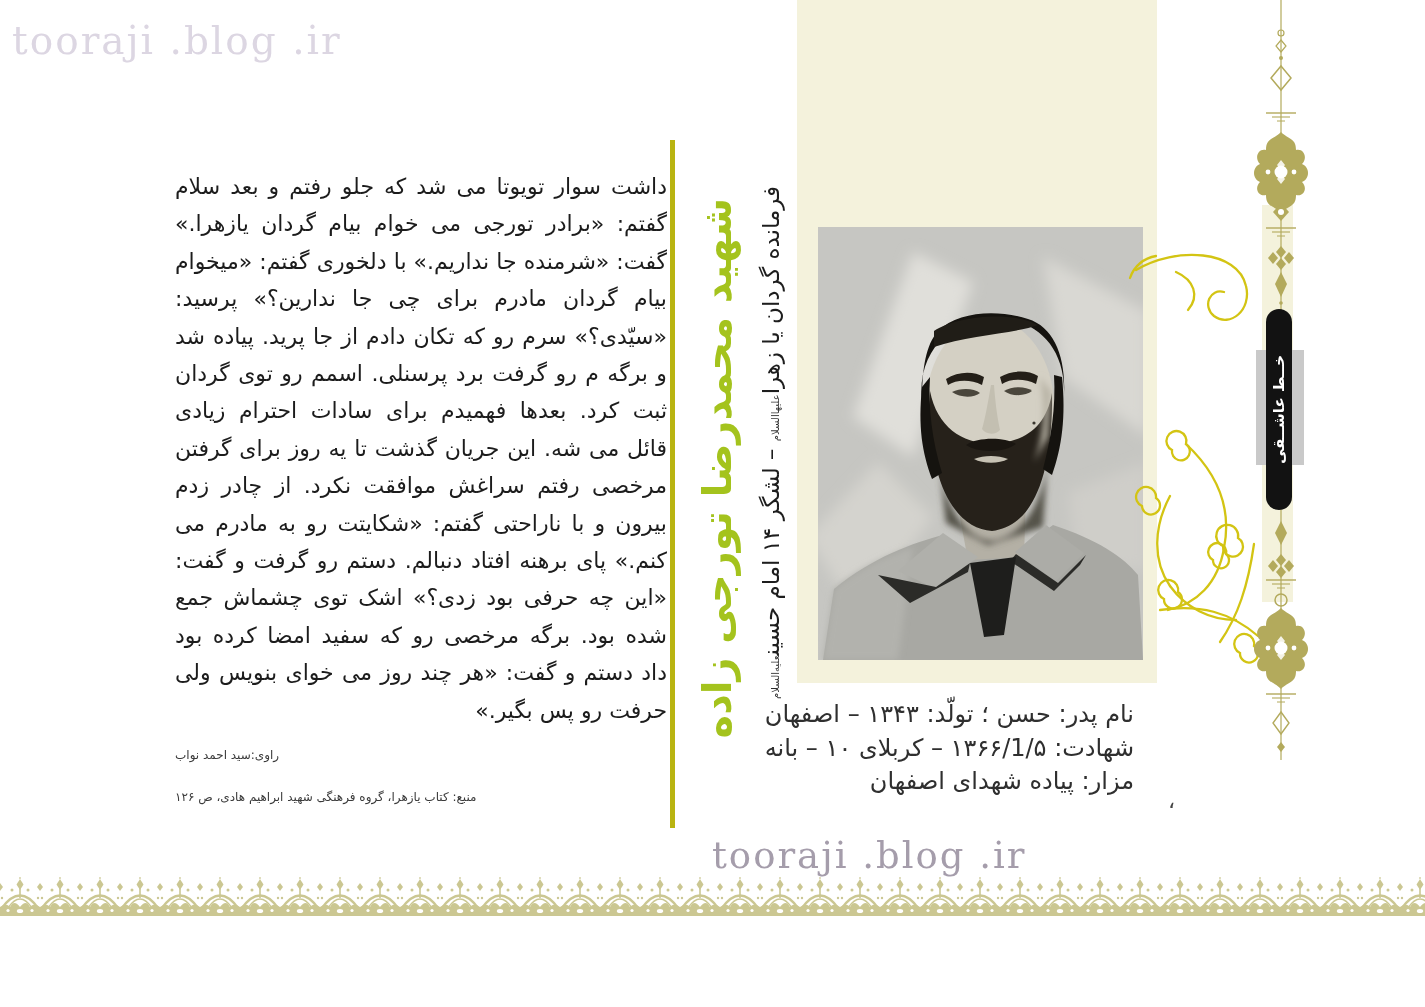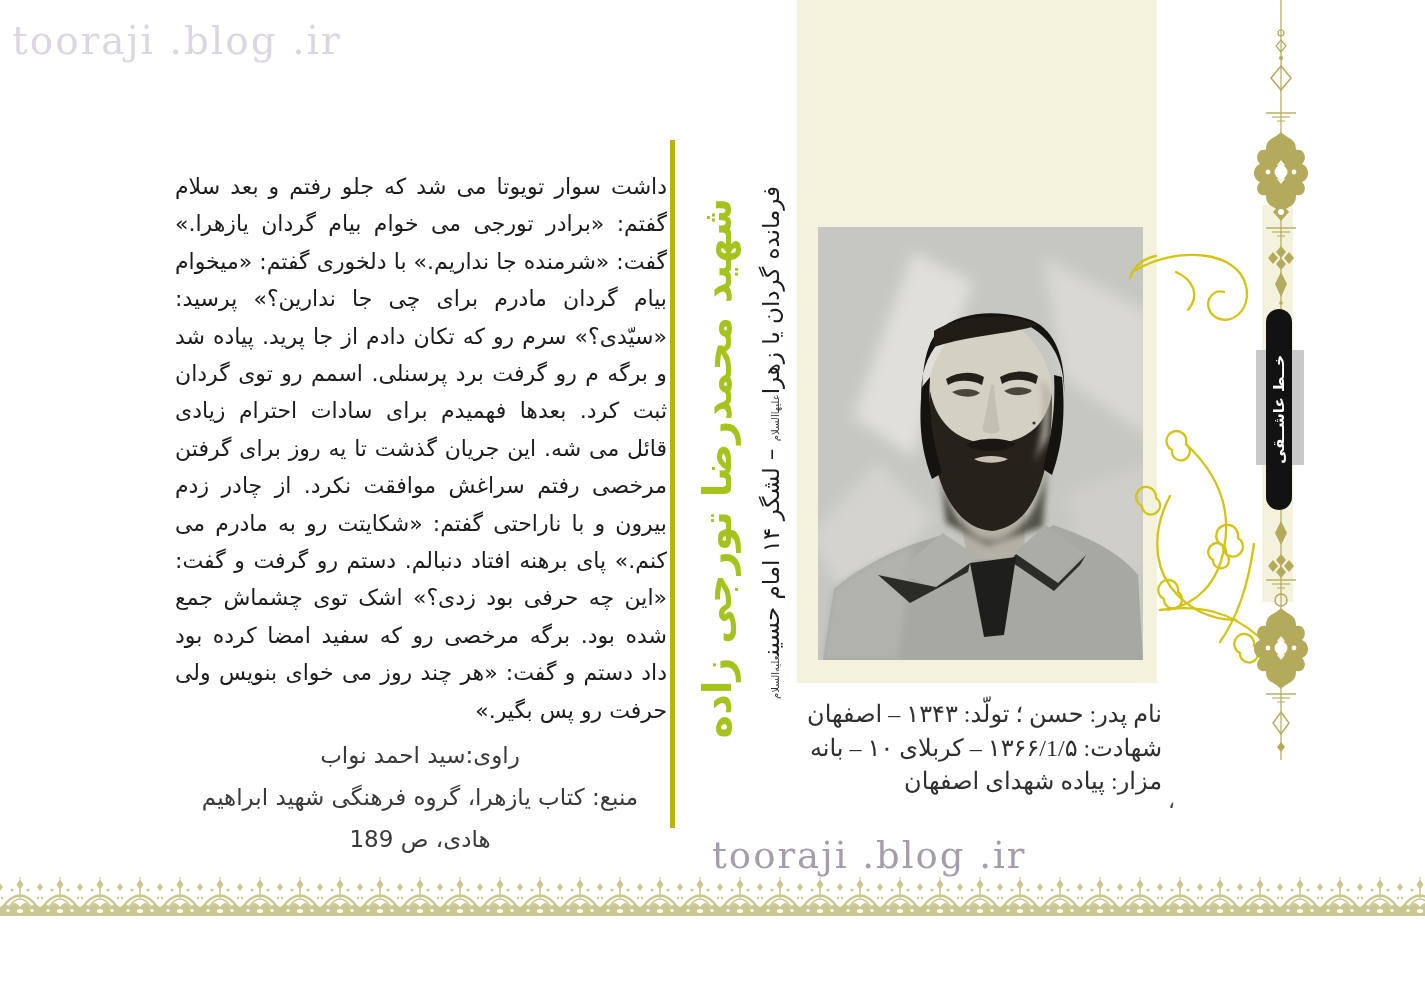--- a/index.html
+++ b/index.html
@@ -5,22 +5,22 @@
   html,body{margin:0;padding:0;background:#ffffff;}
   .page{position:relative;width:1425px;height:916px;background:#ffffff;overflow:hidden;
         font-family:"DejaVu Sans",sans-serif;}
   
   .wm{position:absolute;font-family:"DejaVu Serif",serif;letter-spacing:2px;white-space:nowrap;}
   .wm-top{left:12px;top:18px;font-size:39px;color:#dcd6e2;}
   .wm-bottom{left:712px;top:834px;font-size:37px;color:#a59dab;}
   
   .story{position:absolute;left:175px;top:136px;width:492px;direction:rtl;
          font-size:22px;line-height:37.4px;color:#1c1c1c;text-align:justify;text-align-last:right;margin-top:32px;}
-  .credits{position:absolute;left:175px;top:734px;width:490px;direction:rtl;text-align:center;
-           font-size:23px;color:#3a3a3a;}
+  .credits{position:absolute;left:175px;top:734px;width:490px;direction:rtl;text-align:left;
+           font-size:12px;color:#3a3a3a;}
   .credits .line{line-height:42px;}
   
   .rule{position:absolute;left:670px;top:140px;width:5px;height:688px;background:#b9b411;}
   
   .vwrap{position:absolute;}
   .vtext{position:absolute;left:0;top:0;transform-origin:0 0;
          transform:rotate(-90deg) translateX(-100%);white-space:nowrap;direction:rtl;text-align:center;}
   .title-v{left:690px;top:198px;width:54px;height:494px;}
   .title-v .vtext{width:494px;height:54px;line-height:54px;font-size:40px;font-weight:bold;color:#a4c31d;}
   .subtitle-v{left:748px;top:186px;width:46px;height:482px;}
@@ -31,22 +31,22 @@
   .photo{position:absolute;left:818px;top:227px;width:325px;height:433px;}
   .floral{position:absolute;left:1126px;top:248px;width:142px;height:425px;}
   
   .col-cream{position:absolute;left:1262px;top:205px;width:31px;height:397px;background:#f4f2dc;}
   .col-gray{position:absolute;left:1256px;top:350px;width:48px;height:115px;background:#c9c9c9;}
   .col-orn{position:absolute;left:1251px;top:0;width:60px;height:790px;}
   .pill{position:absolute;left:1266px;top:309px;width:26px;height:201px;background:#121212;border-radius:13px;}
   .pill-label{left:1266px;top:309px;width:26px;height:201px;}
   .pill-label .vtext{width:201px;height:26px;line-height:26px;font-size:15px;font-weight:bold;color:#ffffff;letter-spacing:1px;}
   
-  .info{position:absolute;left:692px;top:698px;width:470px;direction:rtl;text-align:right;
-        font-size:24px;color:#2f2f2f;font-family:Liberation Serif, serif;}
+  .info{position:absolute;left:664px;top:698px;width:470px;direction:rtl;text-align:right;
+        font-size:24px;color:#2f2f2f;}
   .info .iline{line-height:33.5px;}
   .info .iline:nth-child(3){padding-right:0;}
   .info-l3{padding-right:124px;}
   .stray{position:absolute;left:1168px;top:788px;font-size:22px;color:#444;direction:rtl;}
   
   .lace{position:absolute;left:0;top:877px;width:1425px;height:39px;}
   .dots{position:absolute;left:0;top:919px;width:1425px;height:6px;
         background:repeating-linear-gradient(90deg,#161616 0 5px,transparent 5px 22px);}
   .band{position:absolute;left:0;top:929px;width:1425px;height:78px;background:#edeee1;}
 </style>
@@ -54,21 +54,21 @@
 <body>
 
 <div class="page">
 
   <div class="wm wm-top">tooraji .blog .ir</div>
 
   <div class="story">داشت سوار تویوتا می شد که جلو رفتم و بعد سلام گفتم: «برادر تورجی می خوام بیام گردان یازهرا.» گفت: «شرمنده جا نداریم.» با دلخوری گفتم: «میخوام بیام گردان مادرم برای چی جا ندارین؟» پرسید: «سیّدی؟» سرم رو که تکان دادم از جا پرید. پیاده شد و برگه م رو گرفت برد پرسنلی. اسمم رو توی گردان ثبت کرد. بعدها فهمیدم برای سادات احترام زیادی قائل می شه. این جریان گذشت تا یه روز برای گرفتن مرخصی رفتم سراغش موافقت نکرد. از چادر زدم بیرون و با ناراحتی گفتم: «شکایتت رو به مادرم می کنم.» پای برهنه افتاد دنبالم. دستم رو گرفت و گفت: «این چه حرفی بود زدی؟» اشک توی چشماش جمع شده بود. برگه مرخصی رو که سفید امضا کرده بود داد دستم و گفت: «هر چند روز می خوای بنویس ولی حرفت رو پس بگیر.»</div>
 
   <div class="credits">
     <div class="line">راوی:سید احمد نواب</div>
-    <div class="line">منبع: کتاب یازهرا، گروه فرهنگی شهید ابراهیم هادی، ص 189</div>
+    <div class="line">منبع: کتاب یازهرا، گروه فرهنگی شهید ابراهیم هادی، ص ۱۲۶</div>
   </div>
 
   <div class="rule"></div>
 
   <div class="vwrap title-v">
     <div class="vtext">شهید محمدرضا تورجی زاده</div>
   </div>
 
   <div class="vwrap subtitle-v">
     <div class="vtext"><span>فرمانده گردان یا زهرا</span><span class="honorific">علیهاالسلام</span><span> – لشگر ۱۴ امام حسین</span><span class="honorific">علیه‌السلام</span></div>

